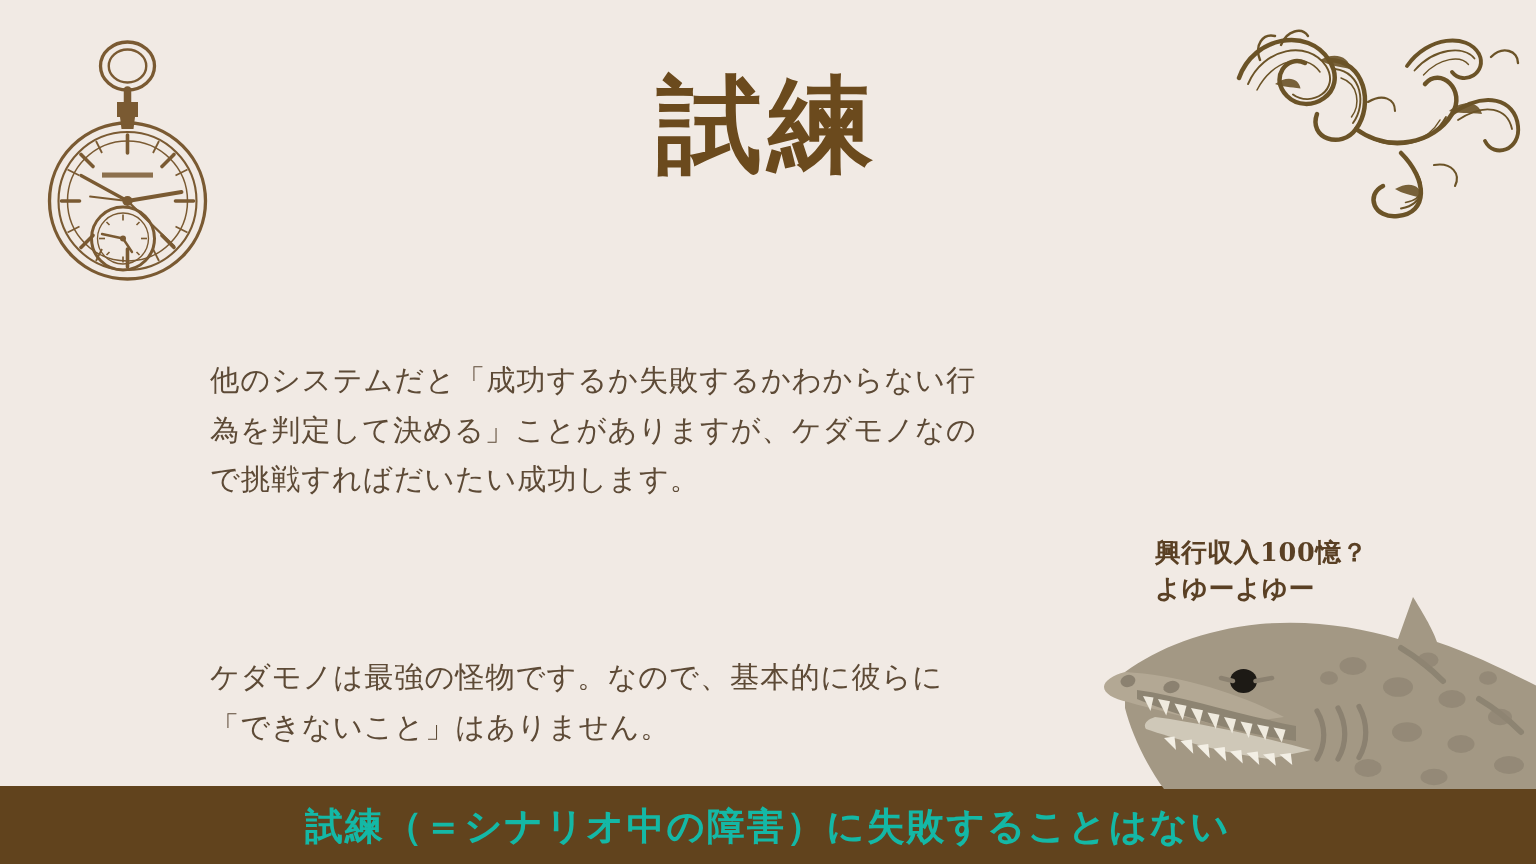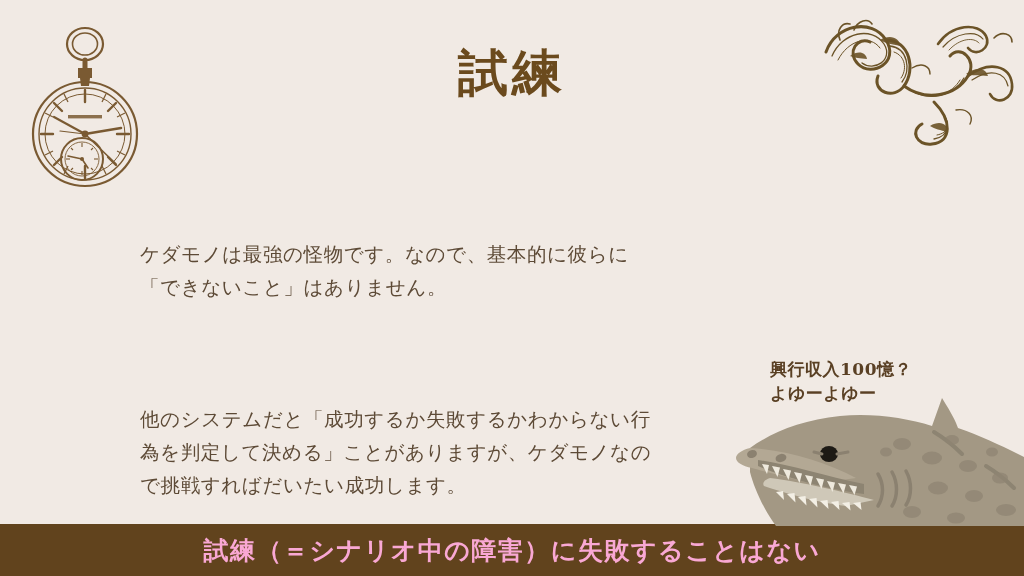--- a/index.html
+++ b/index.html
@@ -31,21 +31,21 @@
 
   
   #title {
     position: absolute;
     top: 48px;
     left: 0;
     width: 1024px;
     text-align: center;
     font-family: "DejaVu Serif", "Liberation Serif", serif;
     font-weight: bold;
-    font-size: 50px;
+    font-size: 70px;
     line-height: 1;
     letter-spacing: 4px;
     color: #6b4a1d;
   }
 
   
   #body-copy {
     position: absolute;
     left: 140px;
     top: 172px;
@@ -65,21 +65,21 @@
     left: 0;
     bottom: 0;
     width: 1024px;
     height: 52px;
     background: #61431d;
     display: flex;
     align-items: center;
     justify-content: center;
   }
   #bottom-banner-text {
-    color: #f9a8d4;
+    color: #14b8a6;
     font-family: "DejaVu Serif", "Liberation Serif", serif;
     font-weight: bold;
     font-size: 25px;
     letter-spacing: 1.5px;
   }
 
   
   #shark-caption {
     position: absolute;
     left: 770px;
@@ -230,25 +230,25 @@
       <g fill="#6b5327" opacity="0.9">
         <path d="M74 34 C84 28 94 32 94 40 C86 38 80 38 74 34 z"></path>
         <path d="M160 68 C170 60 180 62 182 70 C173 69 166 70 160 68 z"></path>
         <path d="M124 120 C134 114 142 118 142 126 C134 124 129 123 124 120 z"></path>
         <path d="M44 50 C52 44 60 46 61 53 C54 52 49 52 44 50 z"></path>
       </g>
     </svg>
   </div>
 
   <div id="body-copy">
-    <p class="para">ケダモノは最強の怪物です。なので、基本的に彼らに
-「できないこと」はありません。</p>
     <p class="para">他のシステムだと「成功するか失敗するかわからない行
 為を判定して決める」ことがありますが、ケダモノなの
 で挑戦すればだいたい成功します。</p>
+    <p class="para">ケダモノは最強の怪物です。なので、基本的に彼らに
+「できないこと」はありません。</p>
     
   </div>
 
   <div id="shark-caption">興行収入100憶？
 よゆーよゆー</div>
 
   <div id="shark">
     <svg viewBox="0 0 320 134" width="320" height="134" aria-hidden="true">
       <defs>
         <clipPath id="bodyclip">

